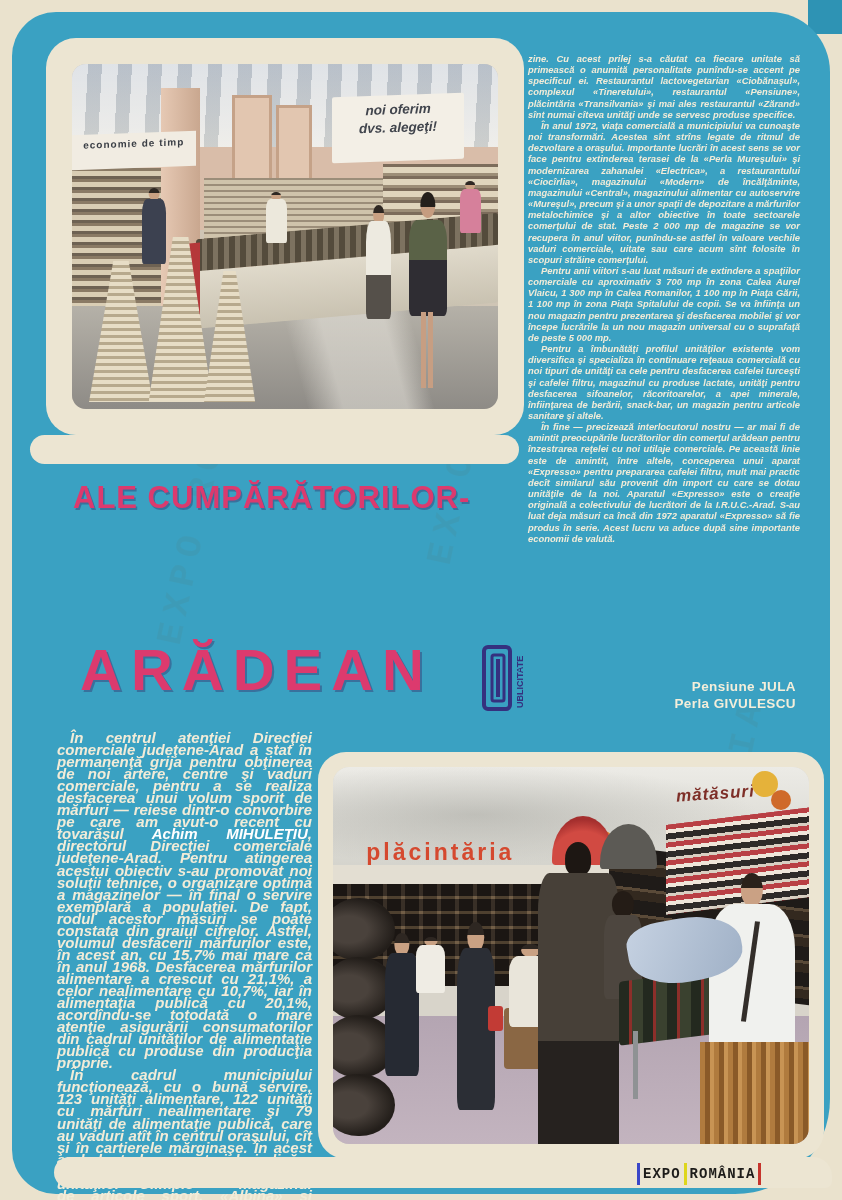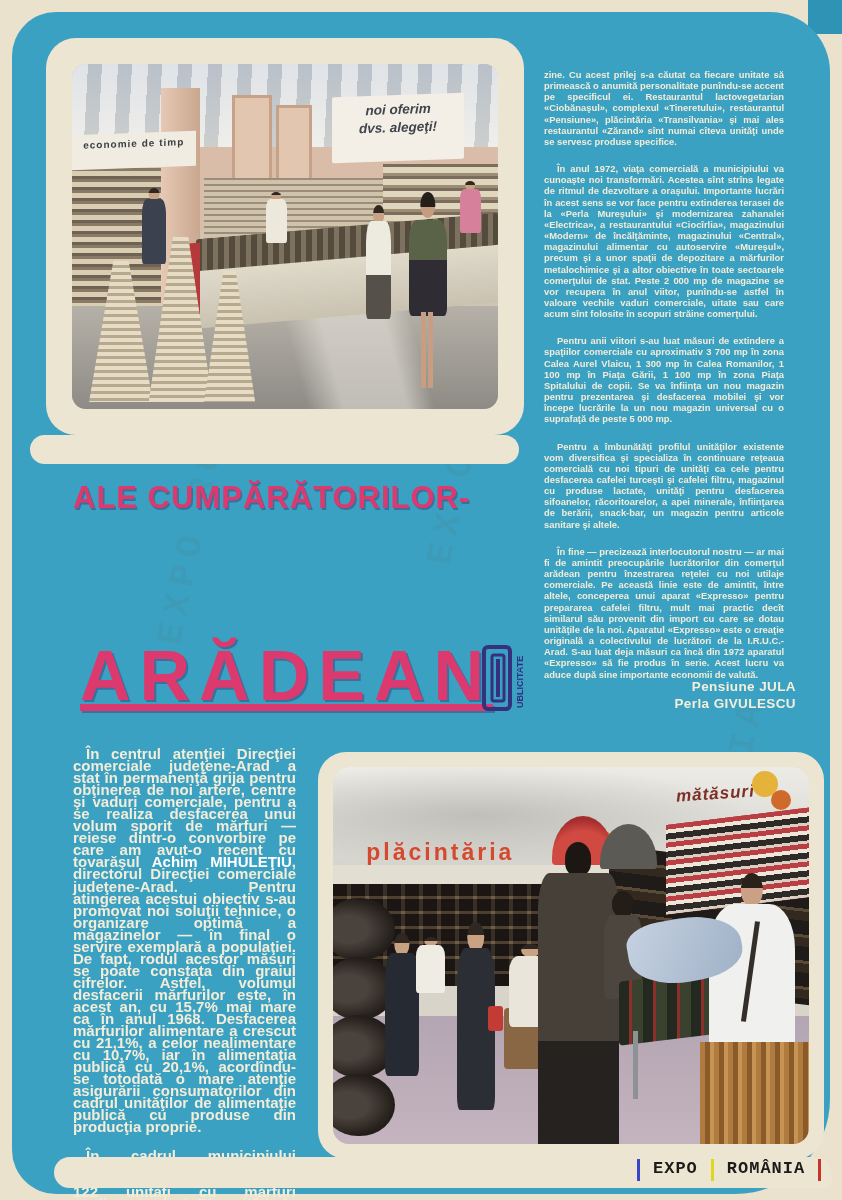--- a/index.html
+++ b/index.html
@@ -31,36 +31,36 @@
   .frame-bottom{left:318px;top:752px;width:506px;height:407px;border-radius:28px;}
 
   .sep-band{position:absolute;left:30px;top:435px;width:489px;height:29px;background:#ece5d2;border-radius:18px;}
   .bottom-band{position:absolute;left:54px;top:1157px;width:778px;height:31px;background:#ece5d2;border-radius:18px 22px 8px 18px;}
 
   
   .headline{position:absolute;left:73px;top:479px;width:450px;
     color:#dc3a6e;font-weight:bold;font-size:31px;line-height:38px;letter-spacing:1px;
     text-shadow:1.5px 1.5px 0 rgba(52,38,96,.38);}
   .bigword{position:absolute;left:80px;top:636px;color:#dc3a6e;font-weight:bold;
-    font-size:70px;letter-spacing:9px;text-shadow:2px 2px 0 rgba(52,38,96,.38);text-decoration:underline;}
+    font-size:58px;letter-spacing:9px;text-shadow:2px 2px 0 rgba(52,38,96,.38);}
   .publogo{position:absolute;left:481px;top:640px;width:46px;height:74px;}
   .authors{position:absolute;left:600px;top:678px;width:196px;text-align:right;
     color:#f4eeda;font-weight:bold;font-size:13.5px;line-height:17px;letter-spacing:.4px;}
 
   
   .col{position:absolute;color:#f2ecd8;font-weight:bold;text-align:justify;}
-  .col p{margin:16px;}
+  .col p{margin:0;font-style:italic;}
   .col .indent{text-indent:13px;}
   .col-right{left:528px;top:53px;width:272px;font-size:9.4px;line-height:11.15px;}
   .col-left{left:57px;top:732px;width:255px;font-size:15px;line-height:12.05px;}
   .bname{color:#ffffff;}
 
   
-  .stamp{position:absolute;left:637px;top:1159px;height:30px;display:flex;gap:13px;
-    font-family:"Liberation Mono",monospace;font-weight:bold;font-size:17px;color:#1d1c1a;letter-spacing:1px;}
+  .stamp{position:absolute;left:637px;top:1159px;height:30px;display:flex;align-items:center;gap:3px;
+    font-family:"Liberation Mono",monospace;font-weight:bold;font-size:14px;color:#1d1c1a;letter-spacing:1px;}
   .stamp .bar{display:inline-block;width:3px;height:22px;}
   .b-blue{background:#3a46c8;} .b-yellow{background:#ded61c;} .b-red{background:#c6342c;}
 
   
   .ab{position:absolute;}
   .tp-ceiling{left:0;top:0;width:100%;height:30%;
     background:repeating-linear-gradient(93deg,rgba(255,255,255,.45) 0 16px,rgba(150,162,175,.28) 16px 30px),
                linear-gradient(180deg,#c6ccd4,#e9e5da);}
   .tp-wall{left:0;top:24%;width:100%;height:24%;background:#d9bda9;}
   .tp-shelf-left{left:0;top:30%;width:27%;height:40%;

